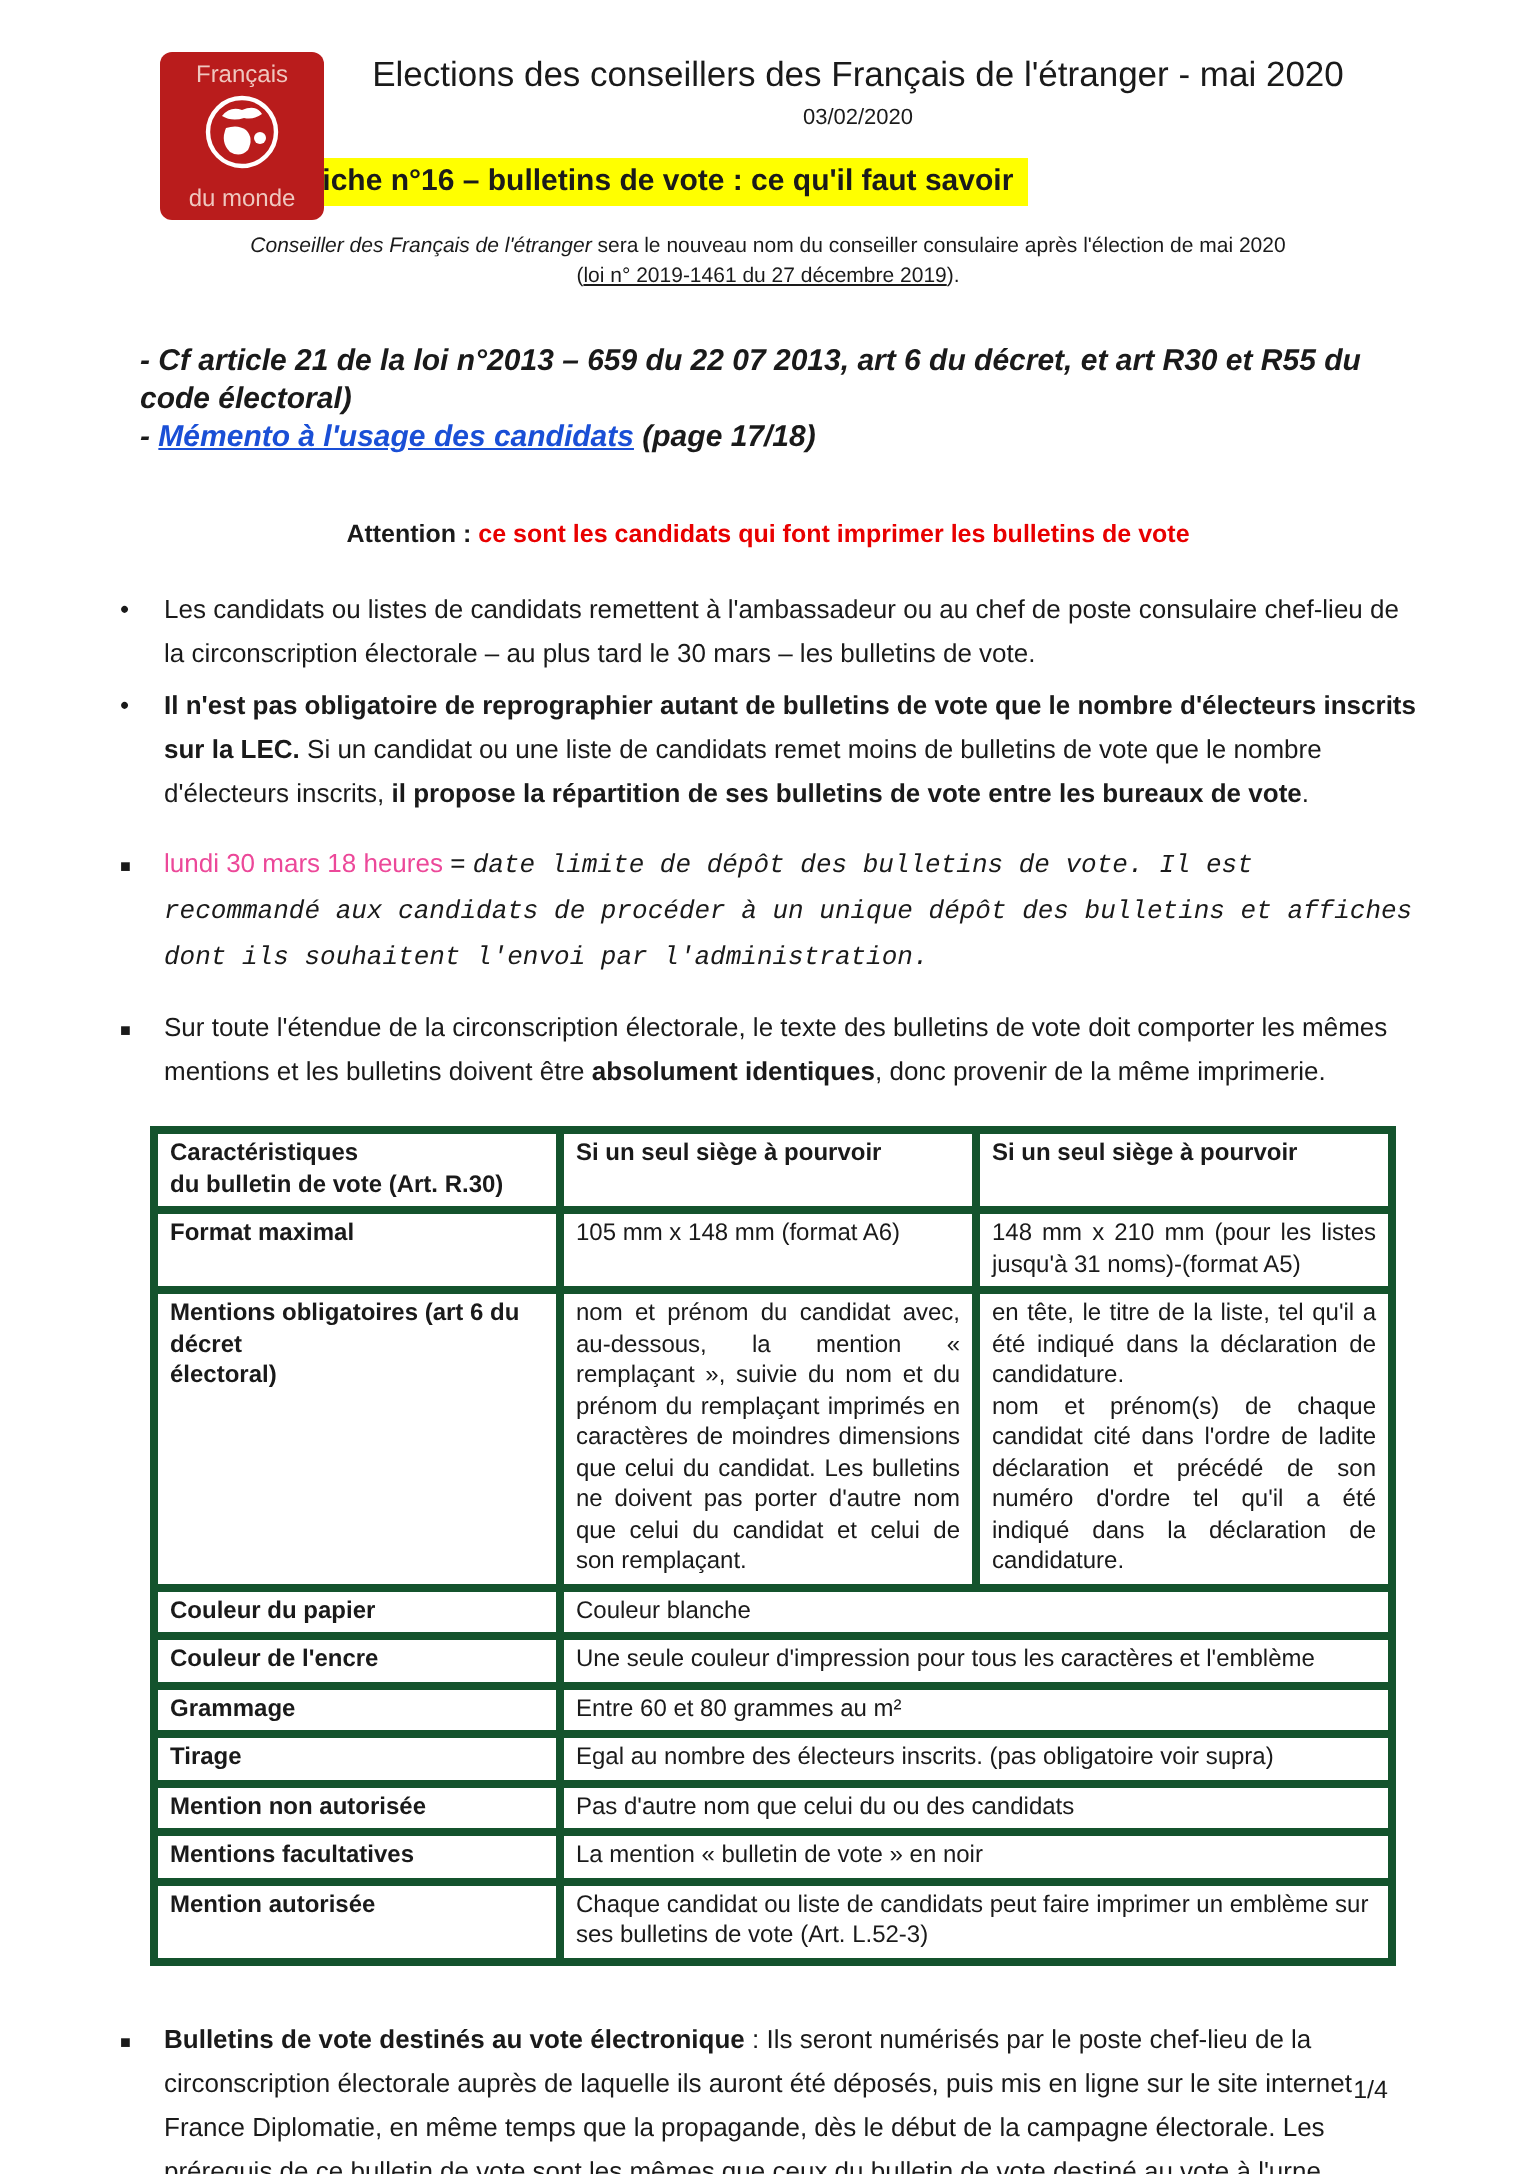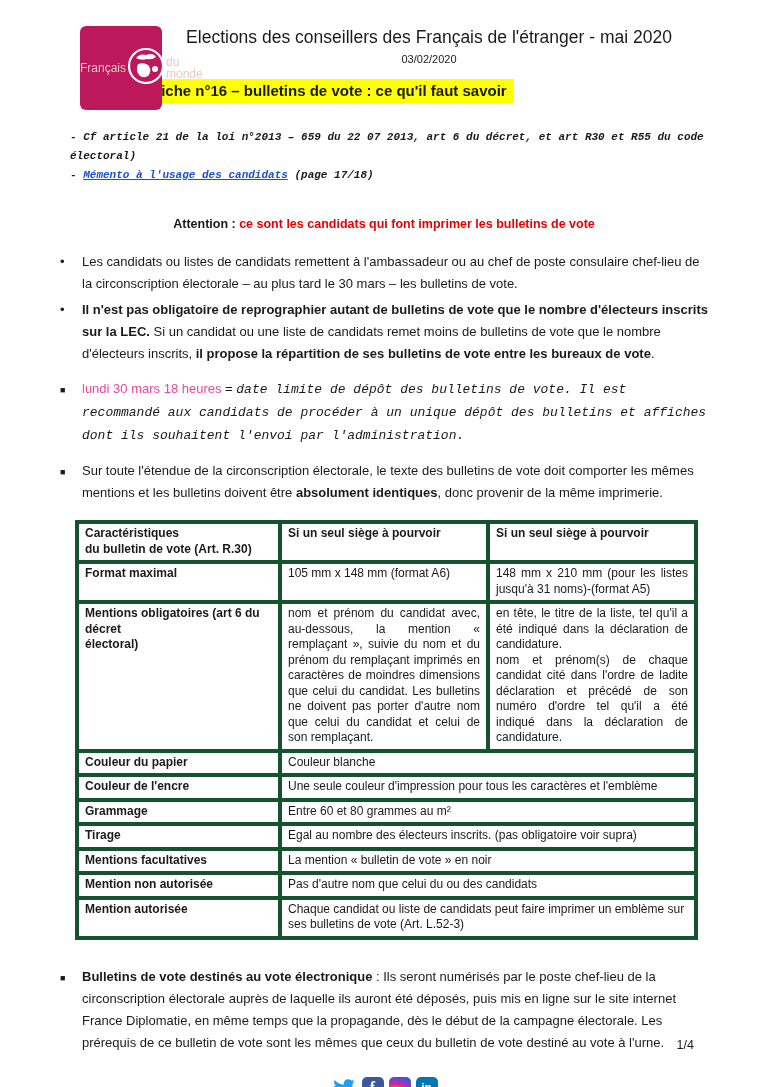--- a/index.html
+++ b/index.html
@@ -5,38 +5,38 @@
   html,body{margin:0;padding:0;}
   body{
     width:768px;height:1087px;background:#ffffff;overflow:hidden;
     font-family:"Liberation Sans",sans-serif;color:#1a1a1a;position:relative;
   }
   .page{padding-top:26px;position:relative;height:100%;box-sizing:border-box;}
 
   
   .logo{
     position:absolute;left:80px;top:26px;width:82px;height:84px;
-    background:#be185d;border-radius:6px;display:flex;flex-direction:row;
+    background:#b91c1c;border-radius:6px;display:flex;flex-direction:column;
     align-items:center;justify-content:space-between;padding:5px 0;box-sizing:border-box;
   }
   .logo .logo-text{color:#efc7bf;font-size:12px;line-height:12px;}
   .header-block{margin:0 60px 0 150px;text-align:center;}
   .doc-title{font-size:17.5px;font-weight:normal;line-height:22px;}
   .doc-date{font-size:11px;margin-top:5px;}
   .fiche-row{margin-left:150px;margin-top:14px;}
   .fiche-title{
     display:inline-block;background:#ffff00;font-size:15px;font-weight:bold;
     padding:2px 7px 3px 2px;line-height:19px;
   }
   .subtitle{margin-top:13px;text-align:center;font-size:10.5px;line-height:15px;}
   .subtitle .it{font-style:italic;}
   .subtitle .under{text-decoration:underline;}
 
   
-  .references{margin:25px 55px 0 70px;font-size:11px;font-style:italic;line-height:19px;font-weight:bold;font-family:Liberation Mono, monospace;}
+  .references{margin:25px 55px 0 70px;font-size:15px;font-style:italic;line-height:19px;font-weight:bold;}
   a.link{color:#1a4fd6;text-decoration:underline;cursor:pointer;}
 
   
   .attention{margin-top:32px;text-align:center;font-size:12.5px;font-weight:bold;}
   .attention .red{color:#e80000;}
 
   
   .bullets{margin:20px 58px 0 58px;font-size:13px;line-height:22px;}
   .bullet{position:relative;padding-left:24px;margin-bottom:4px;}
   .bullet.gap{margin-top:13px;}
@@ -91,20 +91,28 @@
   </div>
 
   <div class="header-block">
     <div class="doc-title">Elections des conseillers des Français de l'étranger - mai 2020</div>
     <div class="doc-date">03/02/2020</div>
   </div>
   <div class="fiche-row">
     <span class="fiche-title">Fiche n°16 – bulletins de vote : ce qu'il faut savoir</span>
   </div>
 
+  <div class="subtitle">
+    <div>
+      <span class="it">Conseiller des Français de l'étranger</span><span> sera le nouveau nom du conseiller consulaire après l'élection de mai 2020</span>
+    </div>
+    <div>
+      <span>(</span><span class="under">loi n° 2019-1461 du 27 décembre 2019</span><span>).</span>
+    </div>
+  </div>
 
   <div class="references">
     <div>- Cf article 21 de la loi n°2013 – 659 du 22 07 2013, art 6 du décret, et art R30 et R55 du code électoral)</div>
     <div>
       <span>- </span><a class="link">Mémento à l'usage des candidats</a><span> (page 17/18)</span>
     </div>
   </div>
 
   <div class="attention">
     <span>Attention :</span><span class="red"> ce sont les candidats qui font imprimer les bulletins de vote</span>
@@ -167,26 +175,26 @@
     </tr>
     <tr>
       <td class="lbl">Grammage</td>
       <td colspan="2">Entre 60 et 80 grammes au m²</td>
     </tr>
     <tr>
       <td class="lbl">Tirage</td>
       <td colspan="2">Egal au nombre des électeurs inscrits. (pas obligatoire voir supra)</td>
     </tr>
     <tr>
+      <td class="lbl">Mention non autorisée</td>
+      <td colspan="2">Pas d'autre nom que celui du ou des candidats</td>
+    </tr>
+    <tr>
       <td class="lbl">Mentions facultatives</td>
       <td colspan="2">La mention « bulletin de vote » en noir</td>
-    </tr>
-    <tr>
-      <td class="lbl">Mention non autorisée</td>
-      <td colspan="2">Pas d'autre nom que celui du ou des candidats</td>
     </tr>
     <tr>
       <td class="lbl">Mention autorisée</td>
       <td colspan="2">Chaque candidat ou liste de candidats peut faire imprimer un emblème sur ses bulletins de vote (Art. L.52-3)</td>
     </tr>
   </tbody>
     </table>
 
   <div class="bullets after-table">
     <div class="bullet square">

